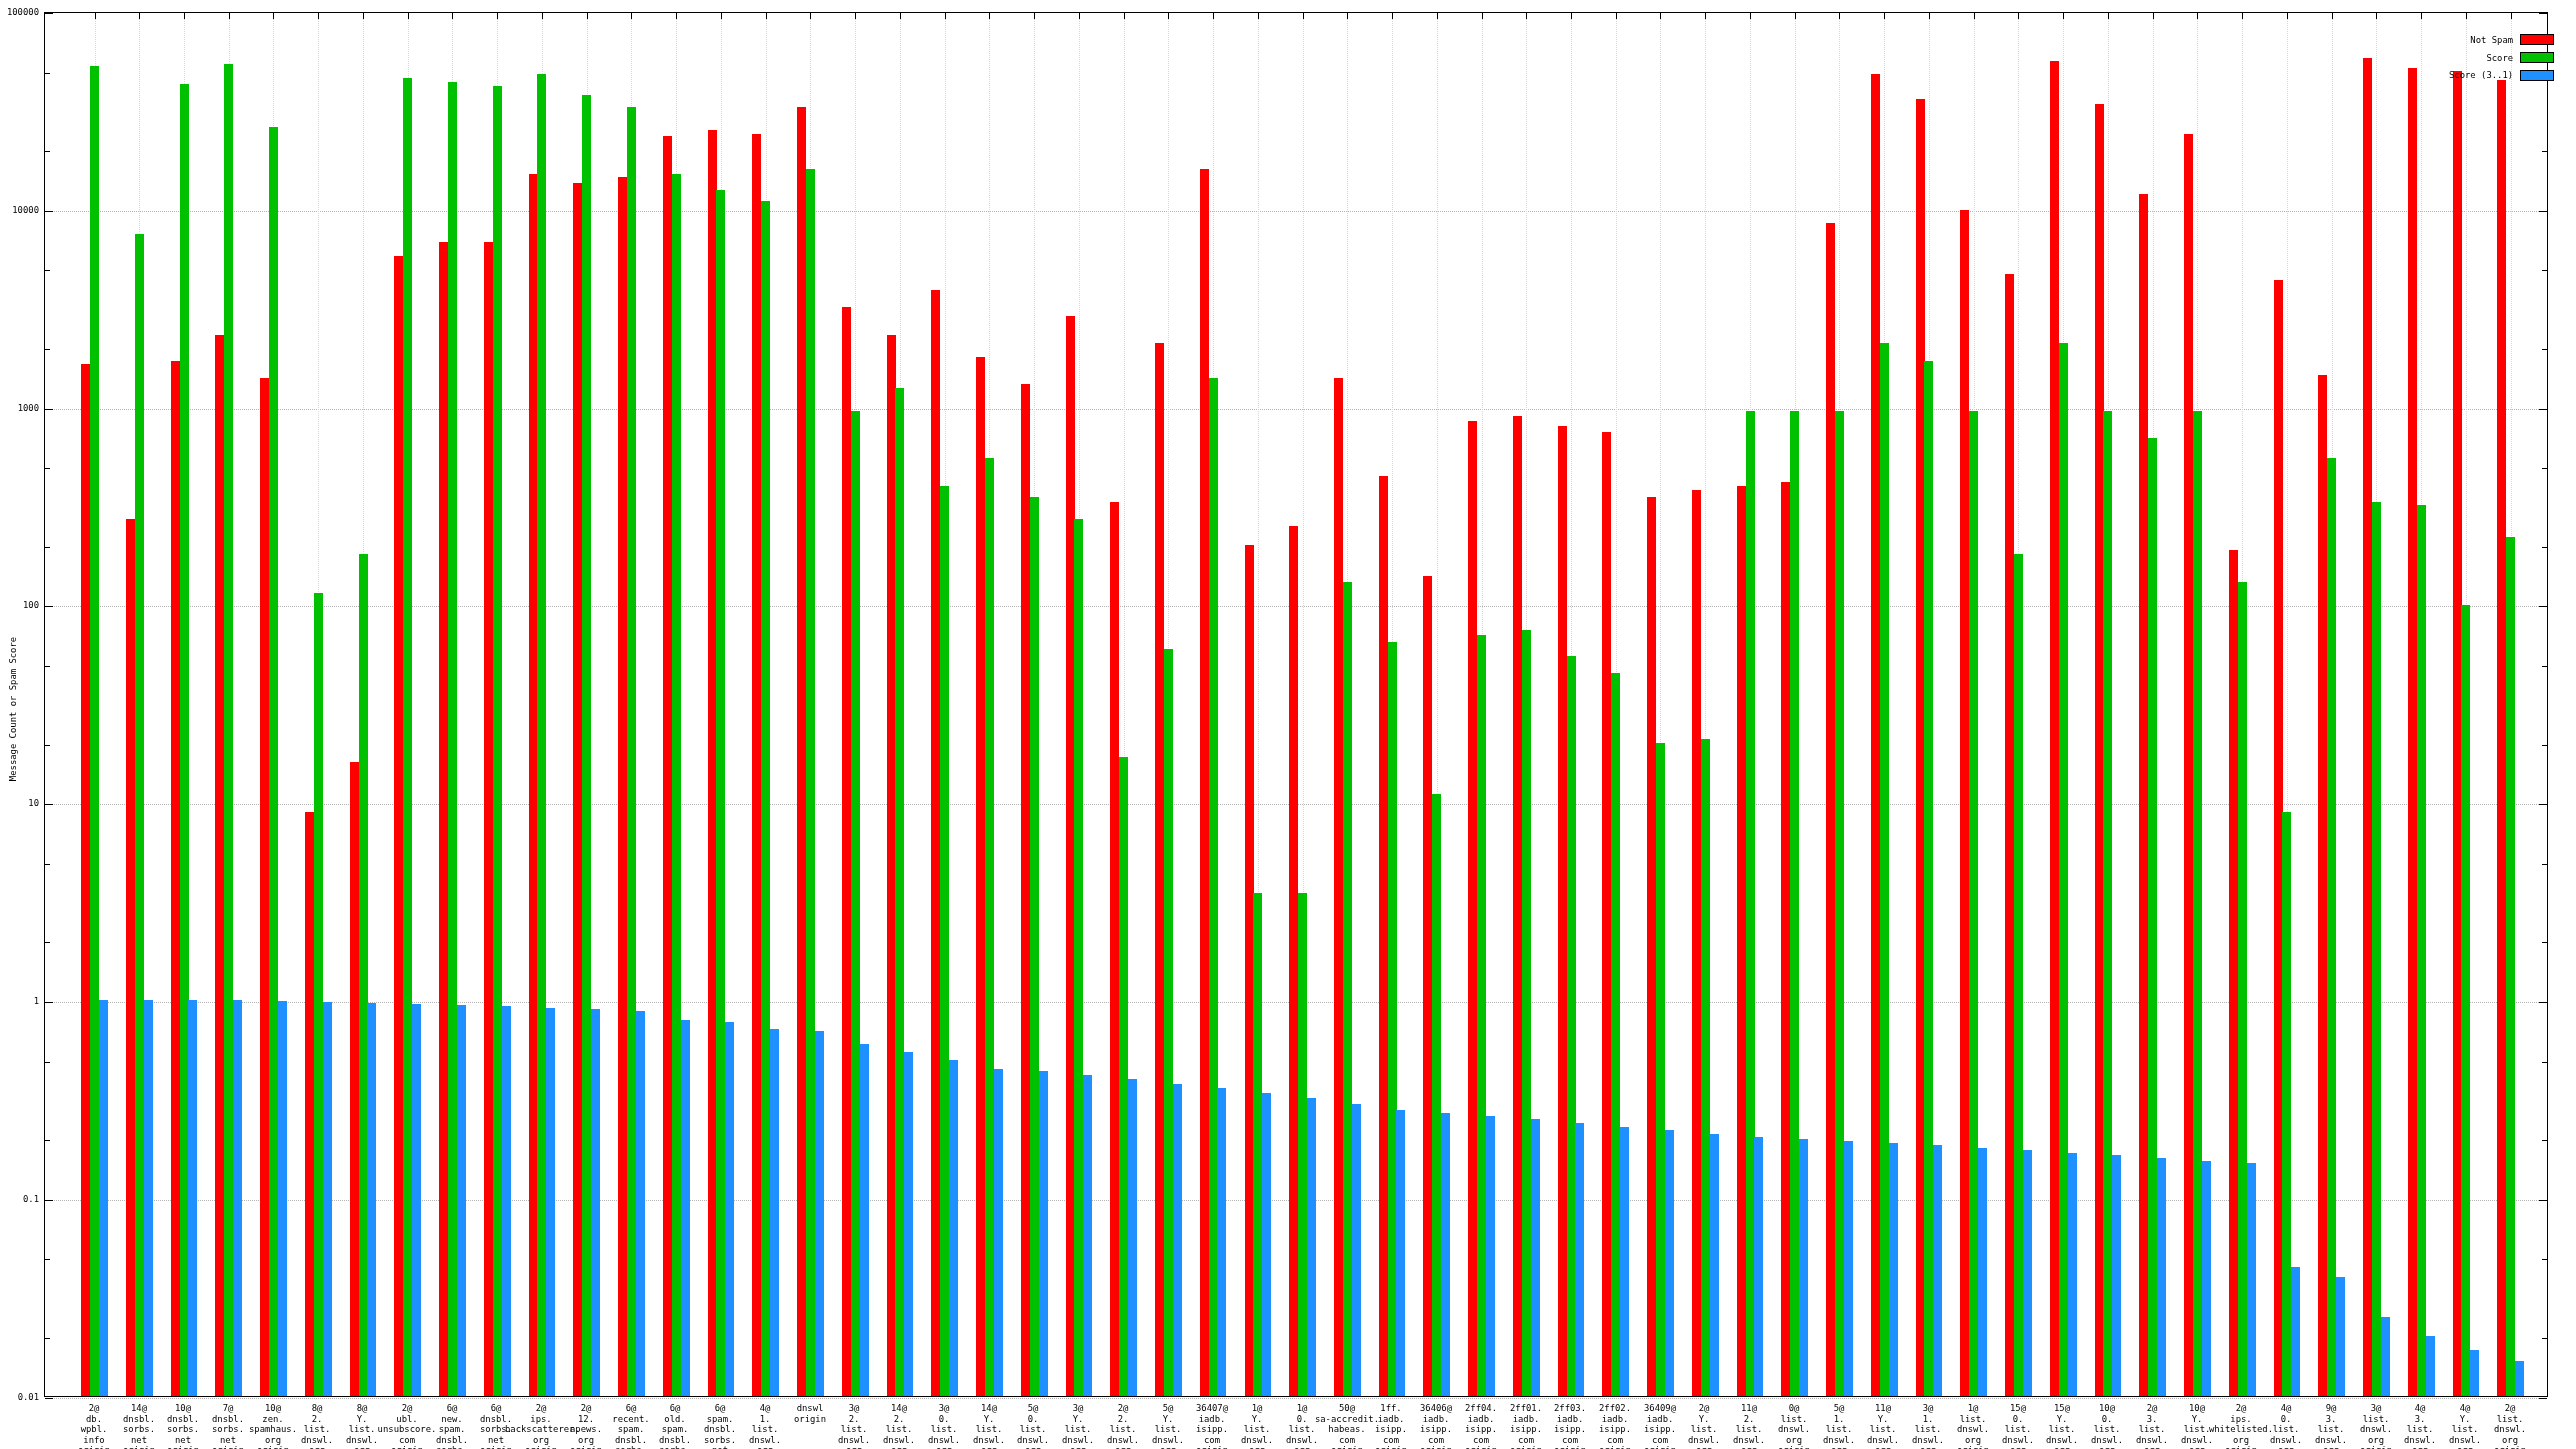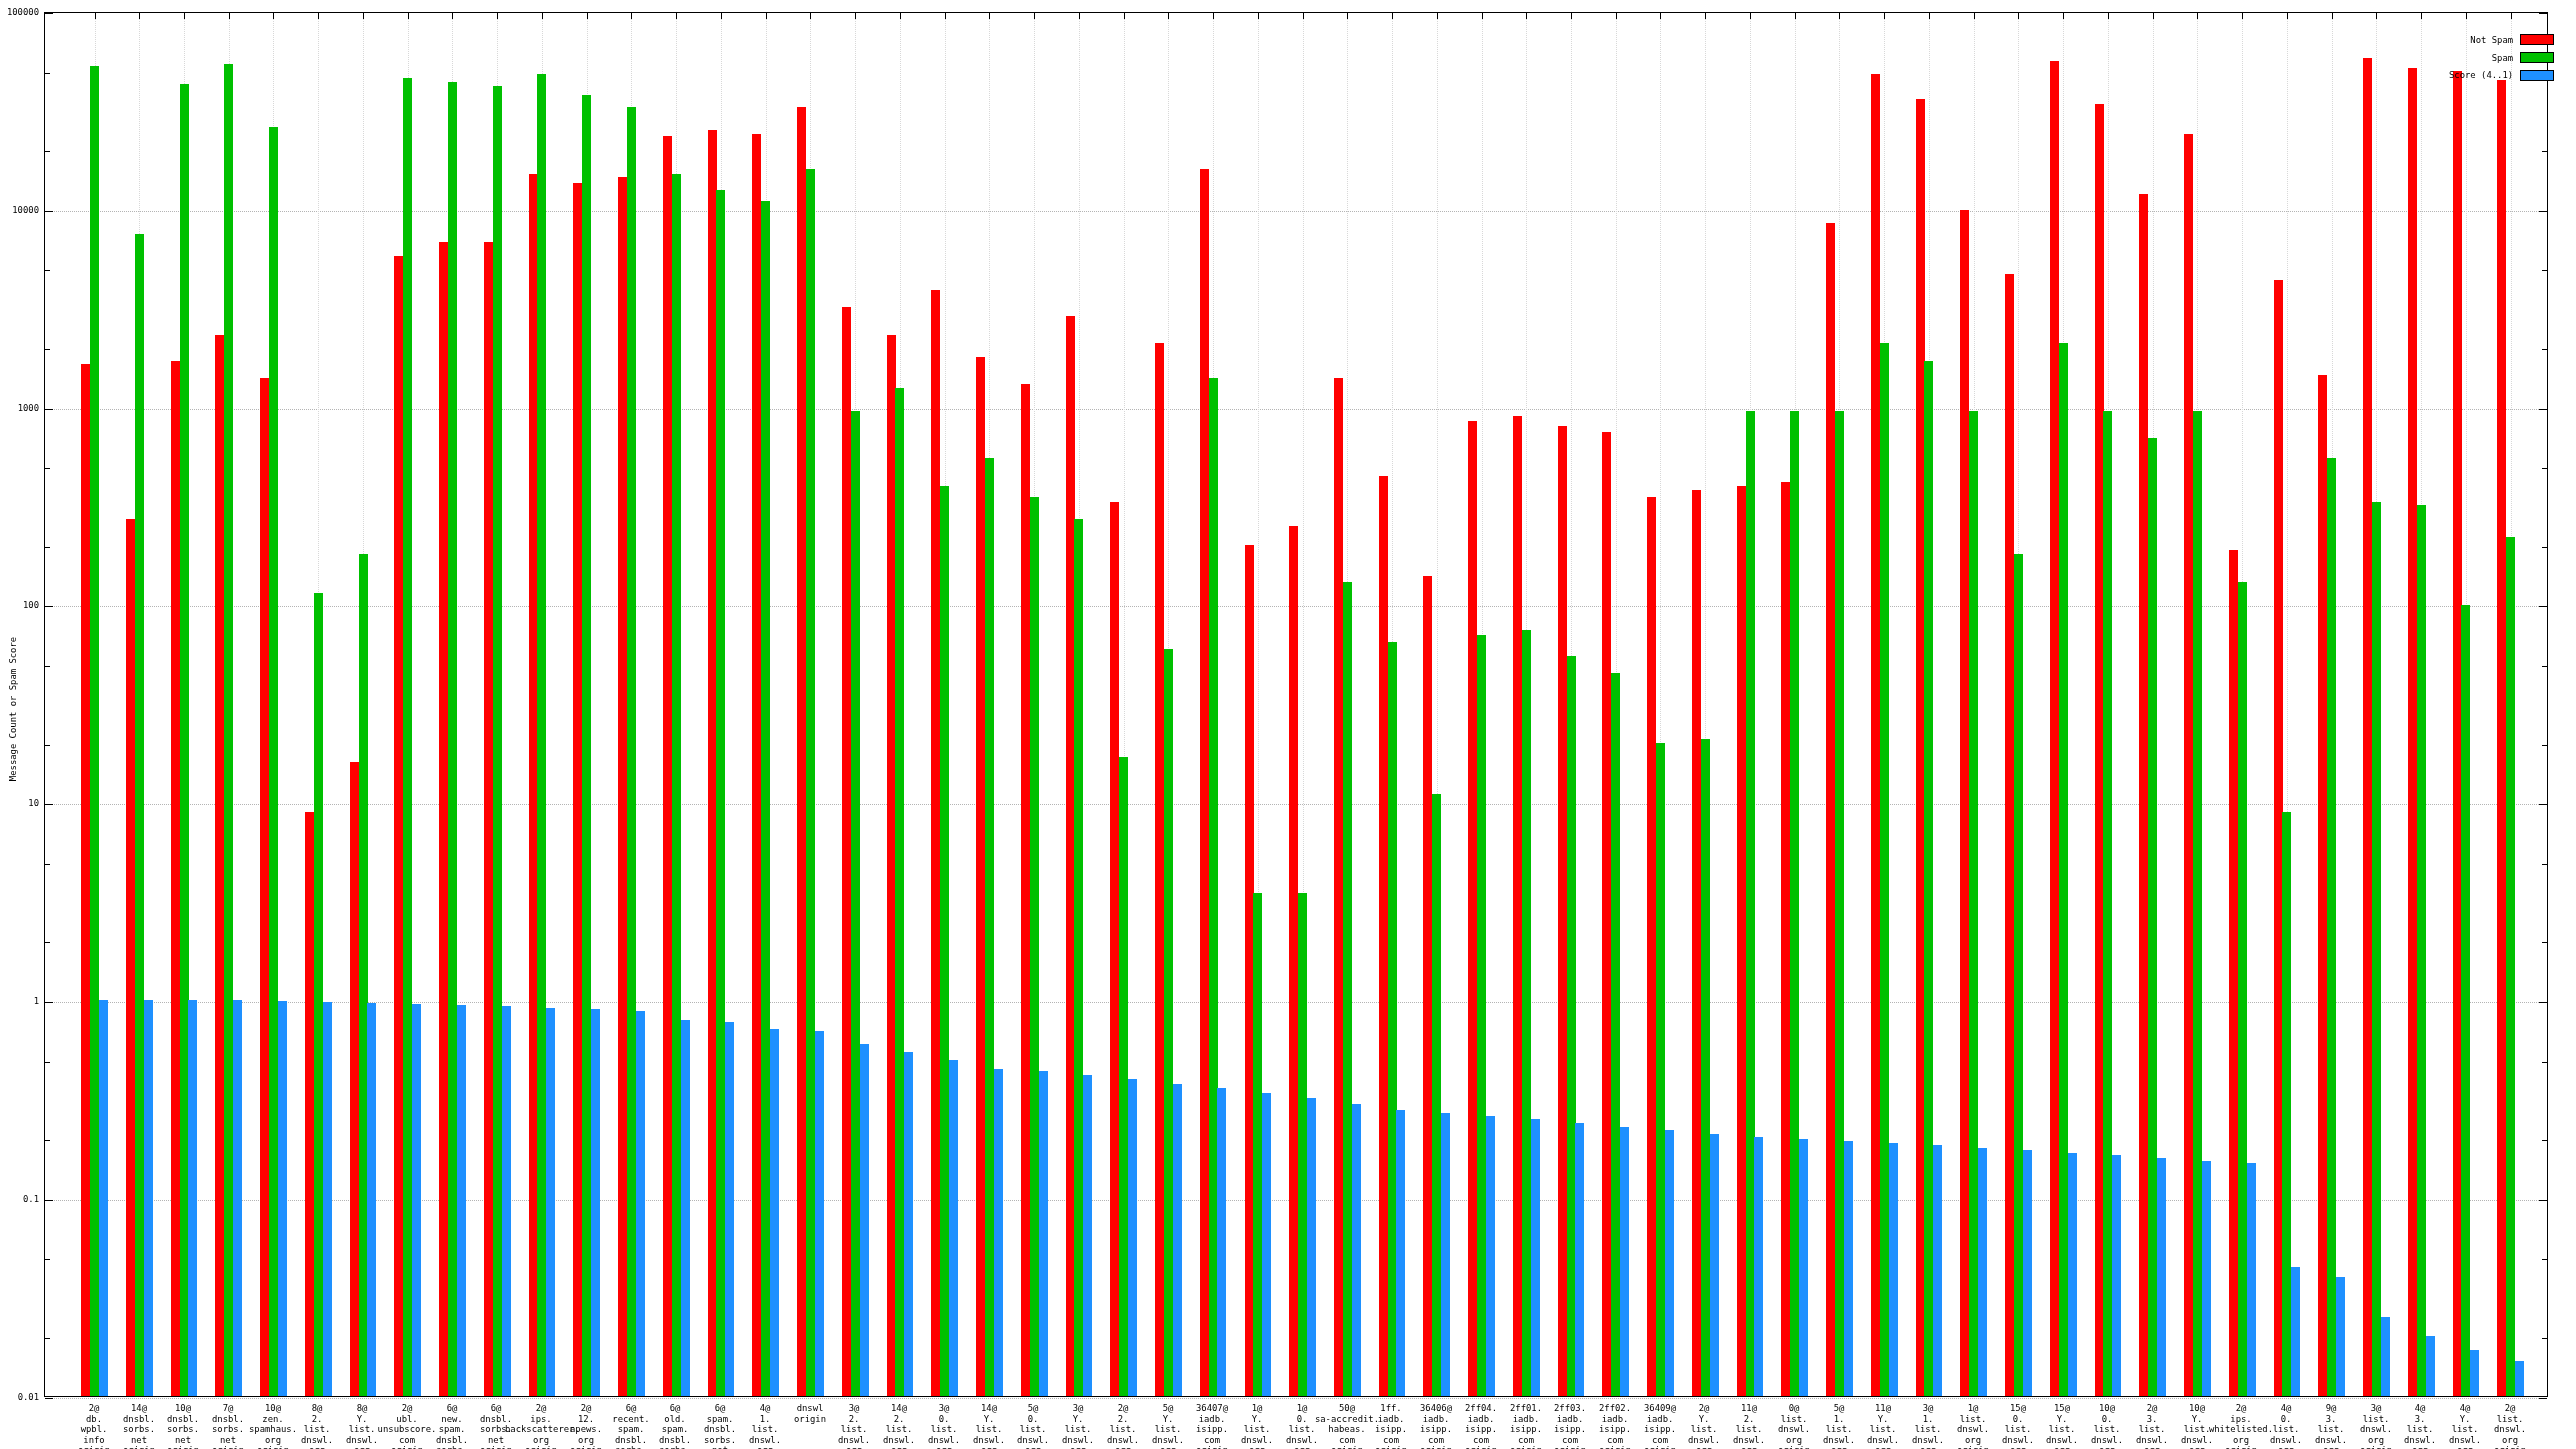--- a/index.html
+++ b/index.html
@@ -734,22 +734,22 @@
 dnswl.
 org
 origin</div>
     </div>
   <div id="legend">
       <div class="legrow">
         <div class="legtext">Not Spam</div>
         <div class="legswatch" style="background: rgb(255, 0, 0);"></div>
       </div>
       <div class="legrow">
-        <div class="legtext">Spam</div>
+        <div class="legtext">Score</div>
         <div class="legswatch" style="background: rgb(0, 192, 0);"></div>
       </div>
       <div class="legrow">
-        <div class="legtext">Score (4..1)</div>
+        <div class="legtext">Score (3..1)</div>
         <div class="legswatch" style="background: rgb(30, 144, 255);"></div>
       </div>
     </div>
 </div>
 
 
 </body></html>

